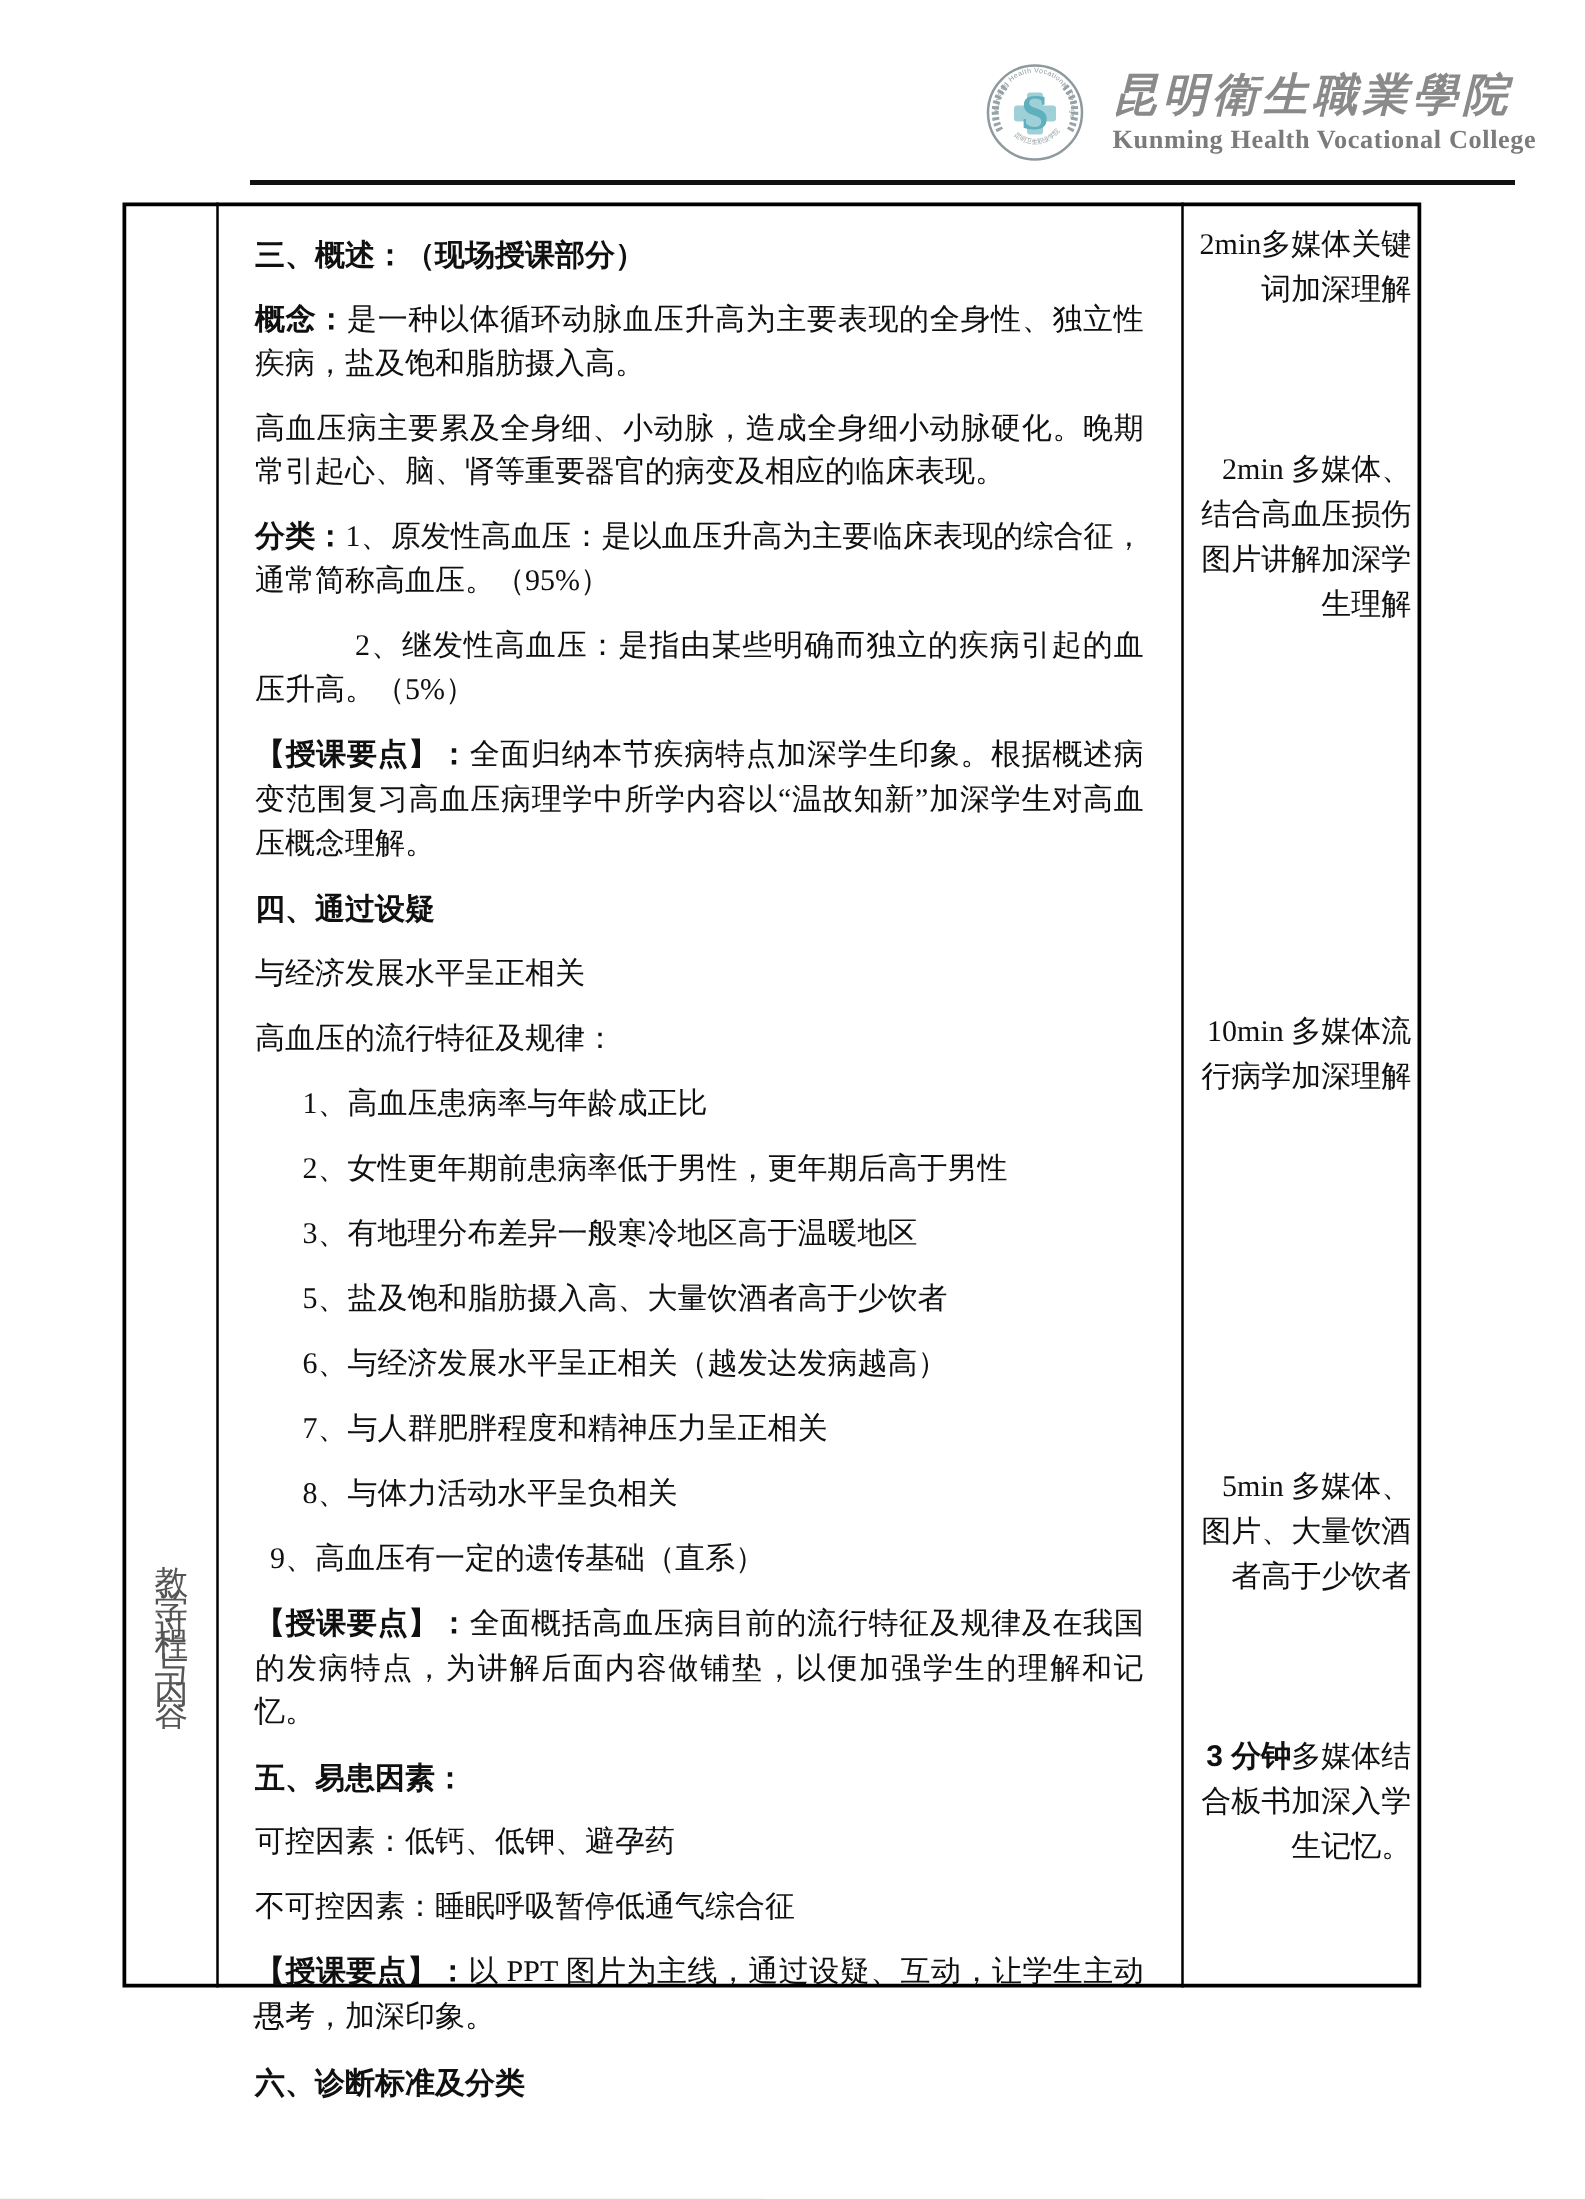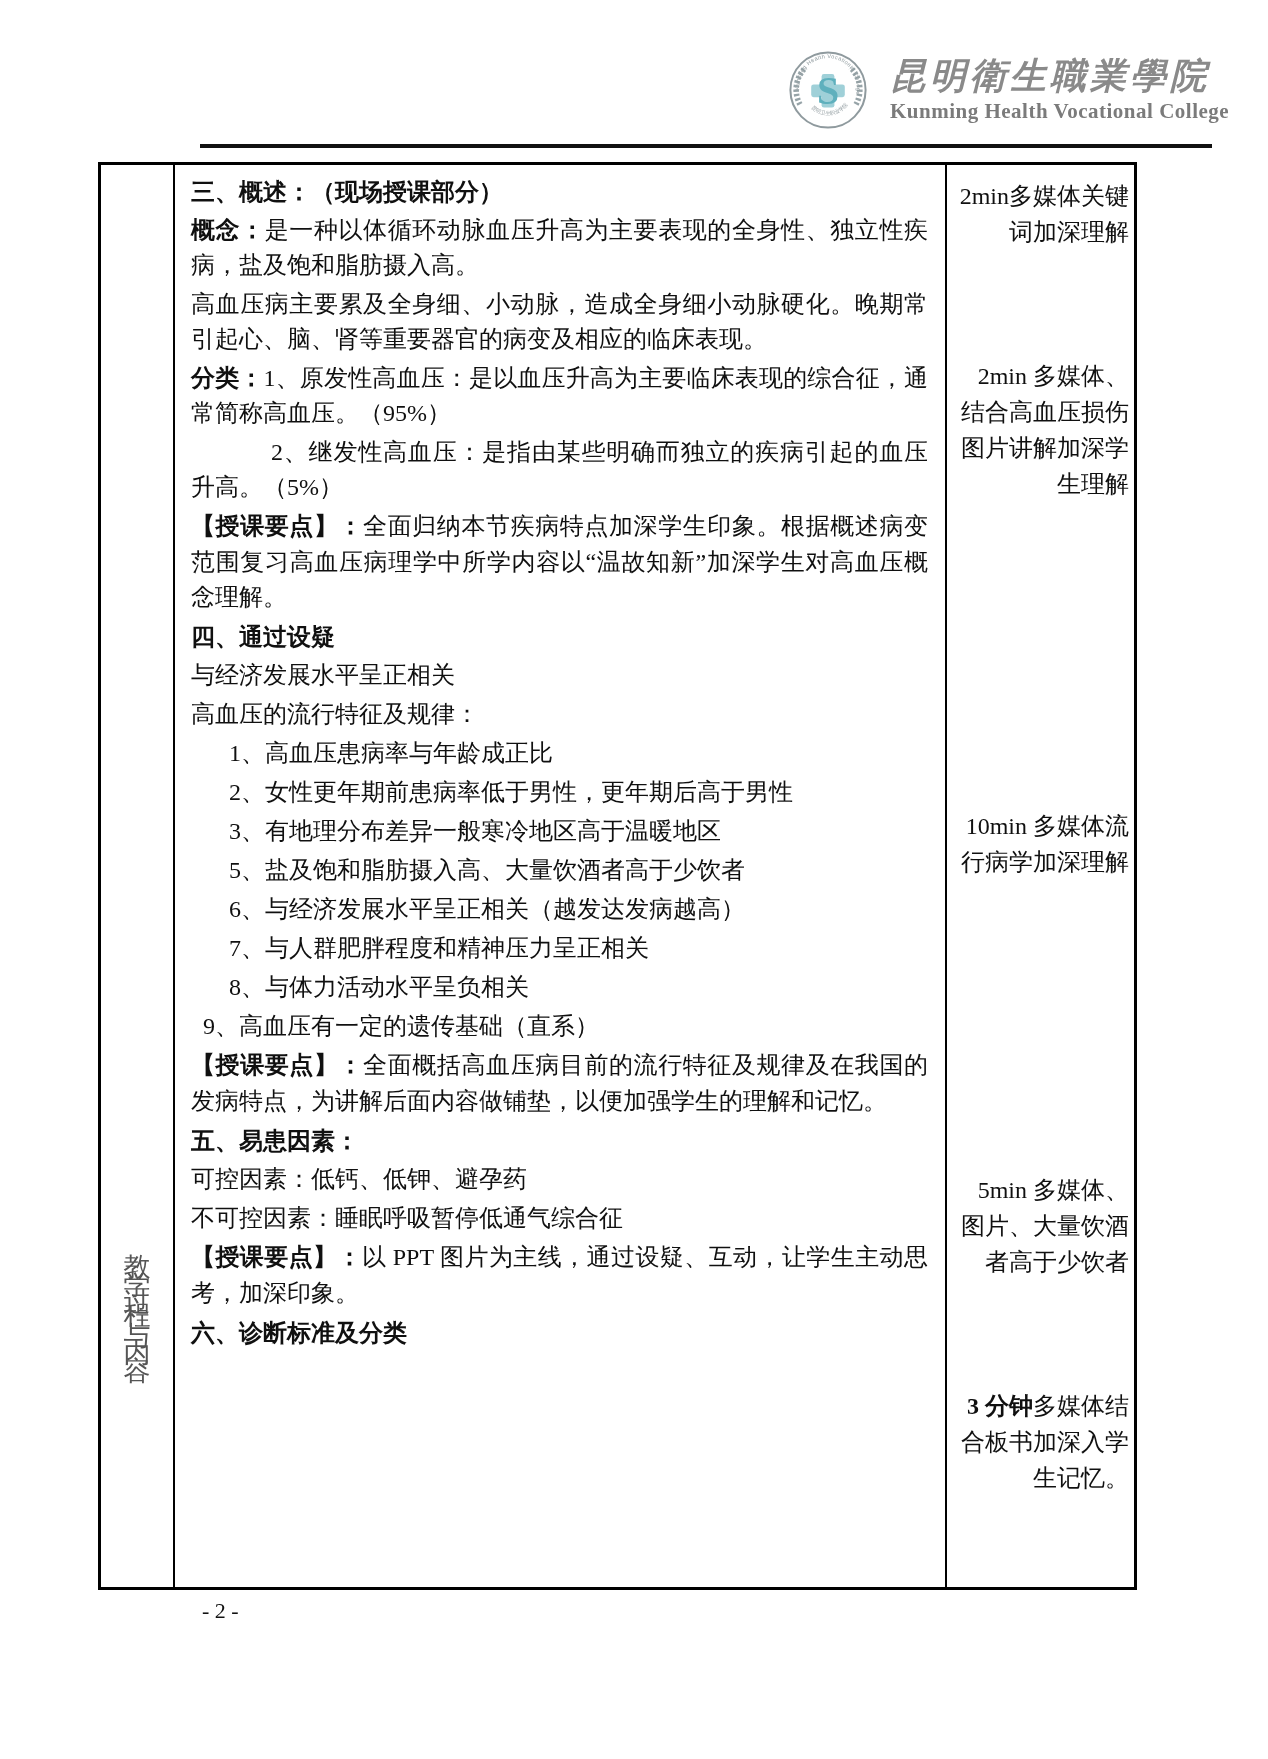--- a/index.html
+++ b/index.html
@@ -37,40 +37,40 @@
   }
   .left-label span{
     writing-mode:vertical-lr;text-orientation:upright;letter-spacing:17px;line-height:1;
   }
 
   
   .main-col{
     position:absolute;left:187px;top:170px;width:745px;
     font-size:24px;line-height:35px;text-align:justify;color:#101010;
   }
-  .main-col p{margin:4px;}
+  .main-col p{margin:17px;}
   .sec{
     font-weight:bold;margin:7px 0 2px 0;text-align:left;
     font-family:"Liberation Sans","DejaVu Sans",sans-serif;
   }
   .lead-b{font-weight:bold;}
   .kp-lead{font-weight:bold;font-family:Liberation Mono, monospace;}
   .kp{margin-top:2px;}
   .indent3{text-indent:80px;}
   .li{padding-left:38px;text-align:left;}
   .li9{padding-left:12px;text-align:left;}
 
   
   .note{
     position:absolute;left:957px;width:172px;
     font-size:24px;line-height:36px;color:#101010;text-align:right;
     font-family:"Liberation Serif","DejaVu Serif",serif;
   }
   .n1{top:178px;} .n2{top:358px;} .n3{top:808px;} .n4{top:1172px;} .n5{top:1388px;}
-  .n5 .lead-b{font-family:Liberation Serif, serif;}
+  .n5 .lead-b{font-family:Liberation Sans, sans-serif;}
 
   
   .page-num{position:absolute;left:202px;top:1598px;font-size:22px;color:#111;}
 </style>
 </head>
 <body>
 
 <div class="page">
 
   <svg class="emblem" viewBox="0 0 100 100">

